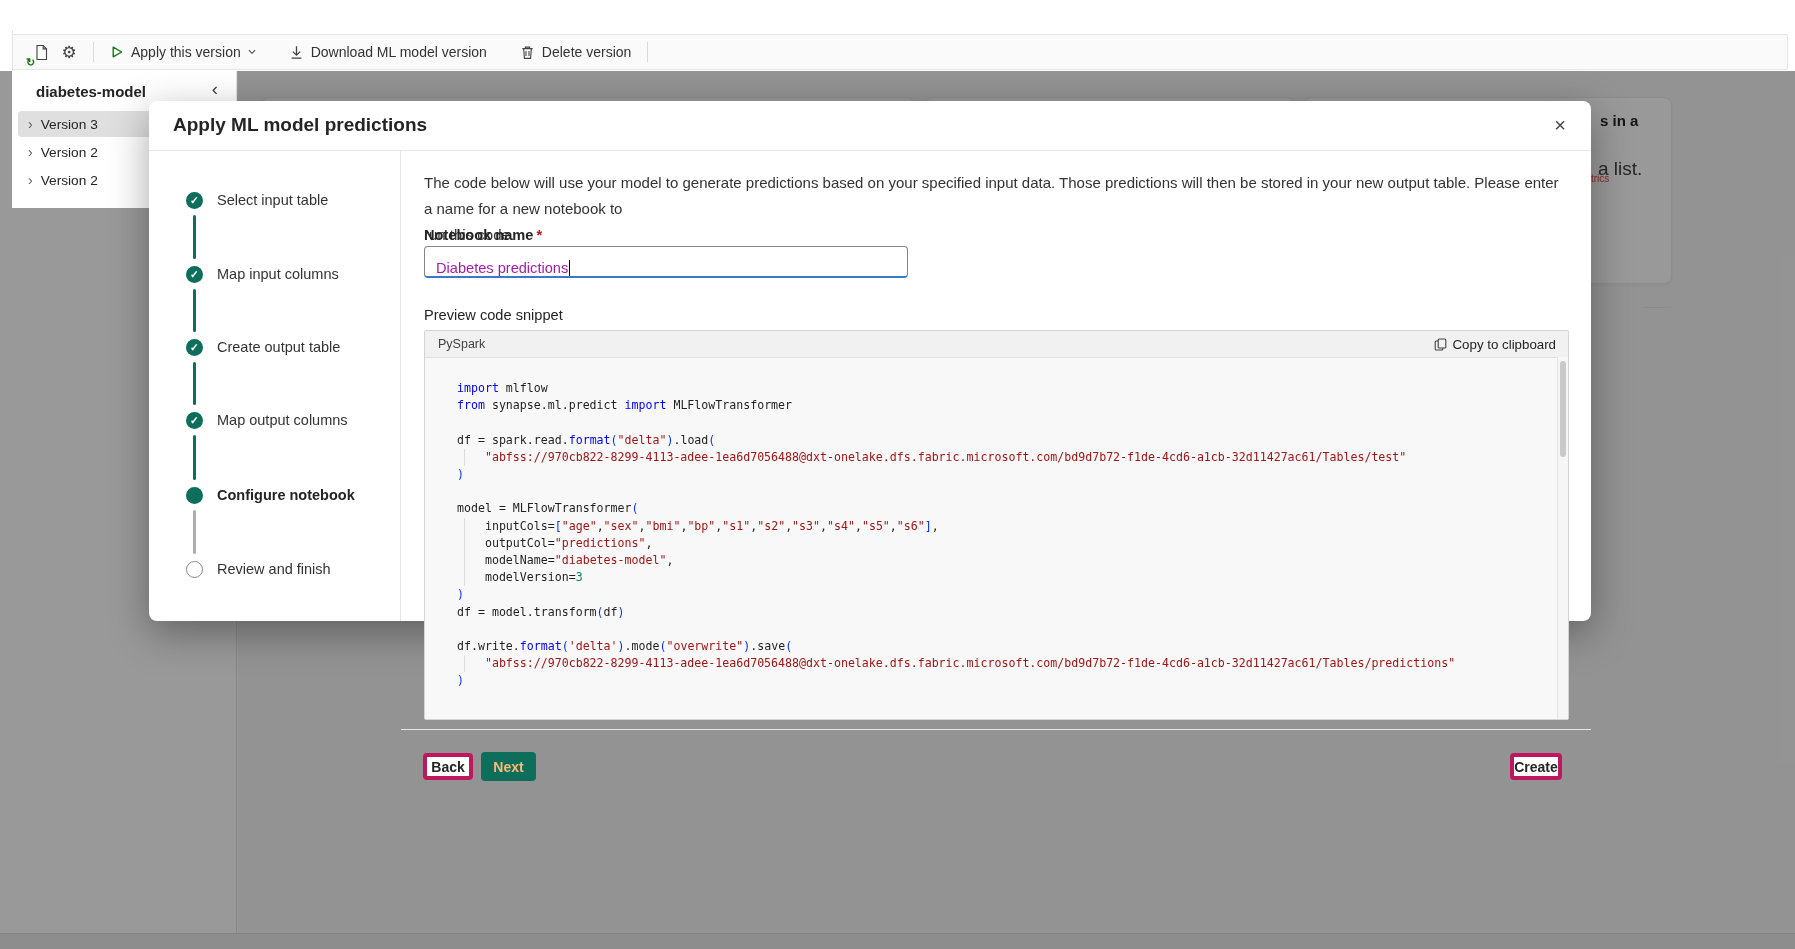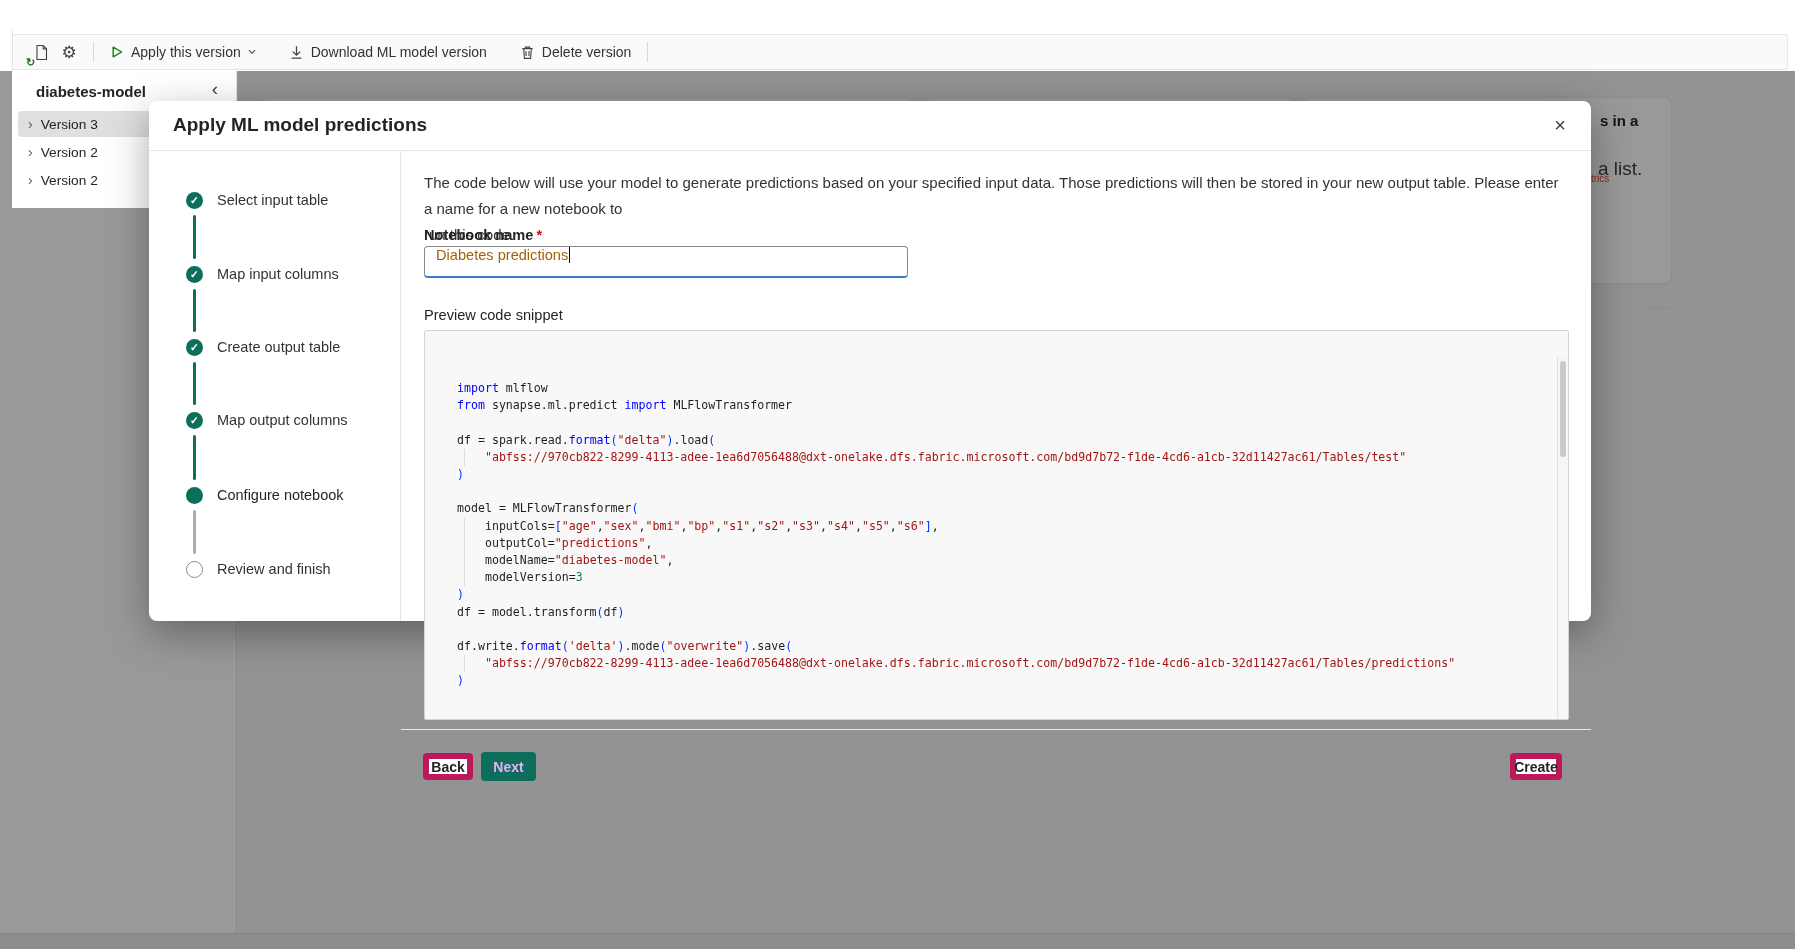--- a/index.html
+++ b/index.html
@@ -60,54 +60,54 @@
   .modal-close{position:absolute;right:17px;top:10px;width:28px;height:28px;display:flex;align-items:center;justify-content:center;
                font-size:20px;color:#424242;cursor:pointer;}
   .modal-body{position:absolute;left:0;top:49px;right:0;bottom:0;}
   .step-col{position:absolute;left:0;top:0;bottom:0;width:252px;border-right:1px solid #e6e6e6;box-sizing:border-box;}
   .step{position:absolute;left:37px;display:flex;align-items:center;gap:14px;height:26px;cursor:pointer;}
   .step-circle{width:17px;height:17px;border-radius:50%;box-sizing:border-box;display:flex;align-items:center;justify-content:center;flex:0 0 17px;}
   .step-circle.done,.step-circle.current{background:#0e6e5c;}
   .step-circle.todo{background:#fff;border:1.5px solid #8a8a8a;}
   .step-check{color:#fff;font-size:10.5px;font-weight:700;line-height:1;}
   .step-label{font-size:14.5px;color:#333;white-space:nowrap;}
-  .step.current .step-label{font-weight:400;color:#242424;}
+  .step.current .step-label{font-weight:700;color:#242424;}
   .connector{position:absolute;left:44px;width:3px;border-radius:2px;background:#0e6e5c;}
   .connector.gray{background:#adadad;}
 
   .right-col{position:absolute;left:252px;top:0;right:0;bottom:0;}
   .desc{position:absolute;left:23px;top:20px;width:1140px;font-size:15px;line-height:26px;color:#333;}
   .nb-label{position:absolute;left:23px;top:77px;font-size:14.6px;font-weight:600;color:#242424;}
   .req{color:#c50f1f;margin-left:3px;}
   .nb-input{position:absolute;left:23px;top:96px;width:484px;height:32px;box-sizing:border-box;
             border:1px solid #868686;border-bottom:2px solid #3b78cc;border-radius:4px;background:#fff;
-            display:flex;align-items:flex-start;padding:0 11px;font-size:14.6px;color:#a16207;cursor:text;}
+            display:flex;align-items:flex-end;padding:0 11px;font-size:14.6px;color:#a21caf;cursor:text;}
   .caret{display:inline-block;width:1px;height:16px;background:#000;margin-left:1px;animation:blink 1s steps(1) infinite;}
   @keyframes blink{50%{opacity:0;}}
   .preview-label{position:absolute;left:23px;top:157px;font-size:14.6px;color:#242424;}
 
   .code-block{position:absolute;left:23px;top:180px;width:1145px;height:390px;box-sizing:border-box;
               border:1px solid #d4d4d4;border-radius:2px;background:#f8f8f8;}
   .code-header{position:absolute;left:0;top:0;right:0;height:26px;background:#f1f1f1;border-bottom:1px solid #e0e0e0;}
   .code-lang{position:absolute;left:13px;top:6px;font-size:12.5px;color:#424242;}
   .copy-btn{position:absolute;right:12px;top:4px;display:flex;align-items:center;gap:6px;font-size:13.3px;color:#242424;cursor:pointer;height:18px;}
   .code-pre{position:absolute;left:0;top:26px;right:11px;bottom:0;overflow:hidden;margin:16px;padding:7px 0 0 16px;
             font-family:"DejaVu Sans Mono",monospace;font-size:11.6px;line-height:17.2px;color:#1f1f1f;}
   .cl{white-space:pre;min-height:17.2px;}
   .cl.g{background:linear-gradient(#dcdcdc,#dcdcdc) 7px 0/1px 100% no-repeat;}
   .t-k{color:#0000ff;} .t-s{color:#a31515;} .t-n{color:#098658;} .t-p{color:#0431fa;} .t-d{color:#1f1f1f;}
   .code-scroll{position:absolute;right:0;top:26px;bottom:0;width:11px;background:#f6f6f6;border-left:1px solid #e2e2e2;box-sizing:border-box;}
   .code-thumb{position:absolute;left:2px;top:4px;width:6px;height:96px;border-radius:3px;background:#c9c9c9;cursor:pointer;}
 
   .footer-div{position:absolute;left:0;right:0;top:579px;height:1px;background:#e6e6e6;}
   .btn{position:absolute;box-sizing:border-box;height:27px;border-radius:4px;font-size:14px;font-weight:600;
        display:flex;align-items:center;justify-content:center;cursor:pointer;font-family:inherit;}
-  .btn.sec{background:#fff;border:6px solid #be185d;color:#242424;}
+  .btn.sec{background:#fff;border:4px solid #be185d;color:#242424;}
   .btn.back{left:22px;top:603px;width:50px;}
-  .btn.next{left:80px;top:602px;width:55px;height:29px;background:#0e6e5c;color:#f0abfc;border:none;}
+  .btn.next{left:80px;top:602px;width:55px;height:29px;background:#0e6e5c;color:#fdba74;border:none;}
   .btn.cancel{right:29px;top:603px;width:52px;}
 
   svg{display:block;}
 </style>
 </head>
 <body>
 
 <div class="stage">
 
 
@@ -239,20 +239,30 @@
         <div class="nb-label">
           <span>Notebook name</span><span class="req">*</span>
         </div>
         <div class="nb-input">
           <span>Diabetes predictions</span>
             <span class="caret"></span>
         </div>
         <div class="preview-label">Preview code snippet</div>
 
         <div class="code-block">
+          <div class="code-header">
+            <div class="code-lang">PySpark</div>
+            <div class="copy-btn">
+              <svg width="13" height="13" viewBox="0 0 13 13">
+                <rect x="4.2" y="1" width="7.6" height="9" rx="1" fill="none" stroke="#424242" stroke-width="1.1"></rect>
+                <path d="M4.2 3H2.2a1 1 0 0 0-1 1v7a1 1 0 0 0 1 1h5.6a1 1 0 0 0 1-1v-1" fill="none" stroke="#424242" stroke-width="1.1"></path>
+              </svg>
+              <span>Copy to clipboard</span>
+            </div>
+          </div>
           <pre class="code-pre" id="code-pre"><div class="cl"><span class="t-k">import</span><span class="t-d"> mlflow</span></div><div class="cl"><span class="t-k">from</span><span class="t-d"> synapse.ml.predict </span><span class="t-k">import</span><span class="t-d"> MLFlowTransformer</span></div><div class="cl">&nbsp;</div><div class="cl"><span class="t-d">df = spark.read.</span><span class="t-k">format</span><span class="t-p">(</span><span class="t-s">"delta"</span><span class="t-p">)</span><span class="t-d">.load</span><span class="t-p">(</span></div><div class="cl g"><span class="t-s">    "abfss://970cb822-8299-4113-adee-1ea6d7056488@dxt-onelake.dfs.fabric.microsoft.com/bd9d7b72-f1de-4cd6-a1cb-32d11427ac61/Tables/test"</span></div><div class="cl"><span class="t-p">)</span></div><div class="cl">&nbsp;</div><div class="cl"><span class="t-d">model = MLFlowTransformer</span><span class="t-p">(</span></div><div class="cl g"><span class="t-d">    inputCols=</span><span class="t-p">[</span><span class="t-s">"age"</span><span class="t-d">,</span><span class="t-s">"sex"</span><span class="t-d">,</span><span class="t-s">"bmi"</span><span class="t-d">,</span><span class="t-s">"bp"</span><span class="t-d">,</span><span class="t-s">"s1"</span><span class="t-d">,</span><span class="t-s">"s2"</span><span class="t-d">,</span><span class="t-s">"s3"</span><span class="t-d">,</span><span class="t-s">"s4"</span><span class="t-d">,</span><span class="t-s">"s5"</span><span class="t-d">,</span><span class="t-s">"s6"</span><span class="t-p">]</span><span class="t-d">,</span></div><div class="cl g"><span class="t-d">    outputCol=</span><span class="t-s">"predictions"</span><span class="t-d">,</span></div><div class="cl g"><span class="t-d">    modelName=</span><span class="t-s">"diabetes-model"</span><span class="t-d">,</span></div><div class="cl g"><span class="t-d">    modelVersion=</span><span class="t-n">3</span></div><div class="cl"><span class="t-p">)</span></div><div class="cl"><span class="t-d">df = model.transform</span><span class="t-p">(</span><span class="t-d">df</span><span class="t-p">)</span></div><div class="cl">&nbsp;</div><div class="cl"><span class="t-d">df.write.</span><span class="t-k">format</span><span class="t-p">(</span><span class="t-s">'delta'</span><span class="t-p">)</span><span class="t-d">.mode</span><span class="t-p">(</span><span class="t-s">"overwrite"</span><span class="t-p">)</span><span class="t-d">.save</span><span class="t-p">(</span></div><div class="cl g"><span class="t-s">    "abfss://970cb822-8299-4113-adee-1ea6d7056488@dxt-onelake.dfs.fabric.microsoft.com/bd9d7b72-f1de-4cd6-a1cb-32d11427ac61/Tables/predictions"</span></div><div class="cl"><span class="t-p">)</span></div></pre>
           <div class="code-scroll">
             <div class="code-thumb"></div>
           </div>
         </div>
 
         <div class="footer-div"></div>
         <button class="btn sec back">Back</button>
         <button class="btn next">Next</button>
         <button class="btn sec cancel">Create</button>

